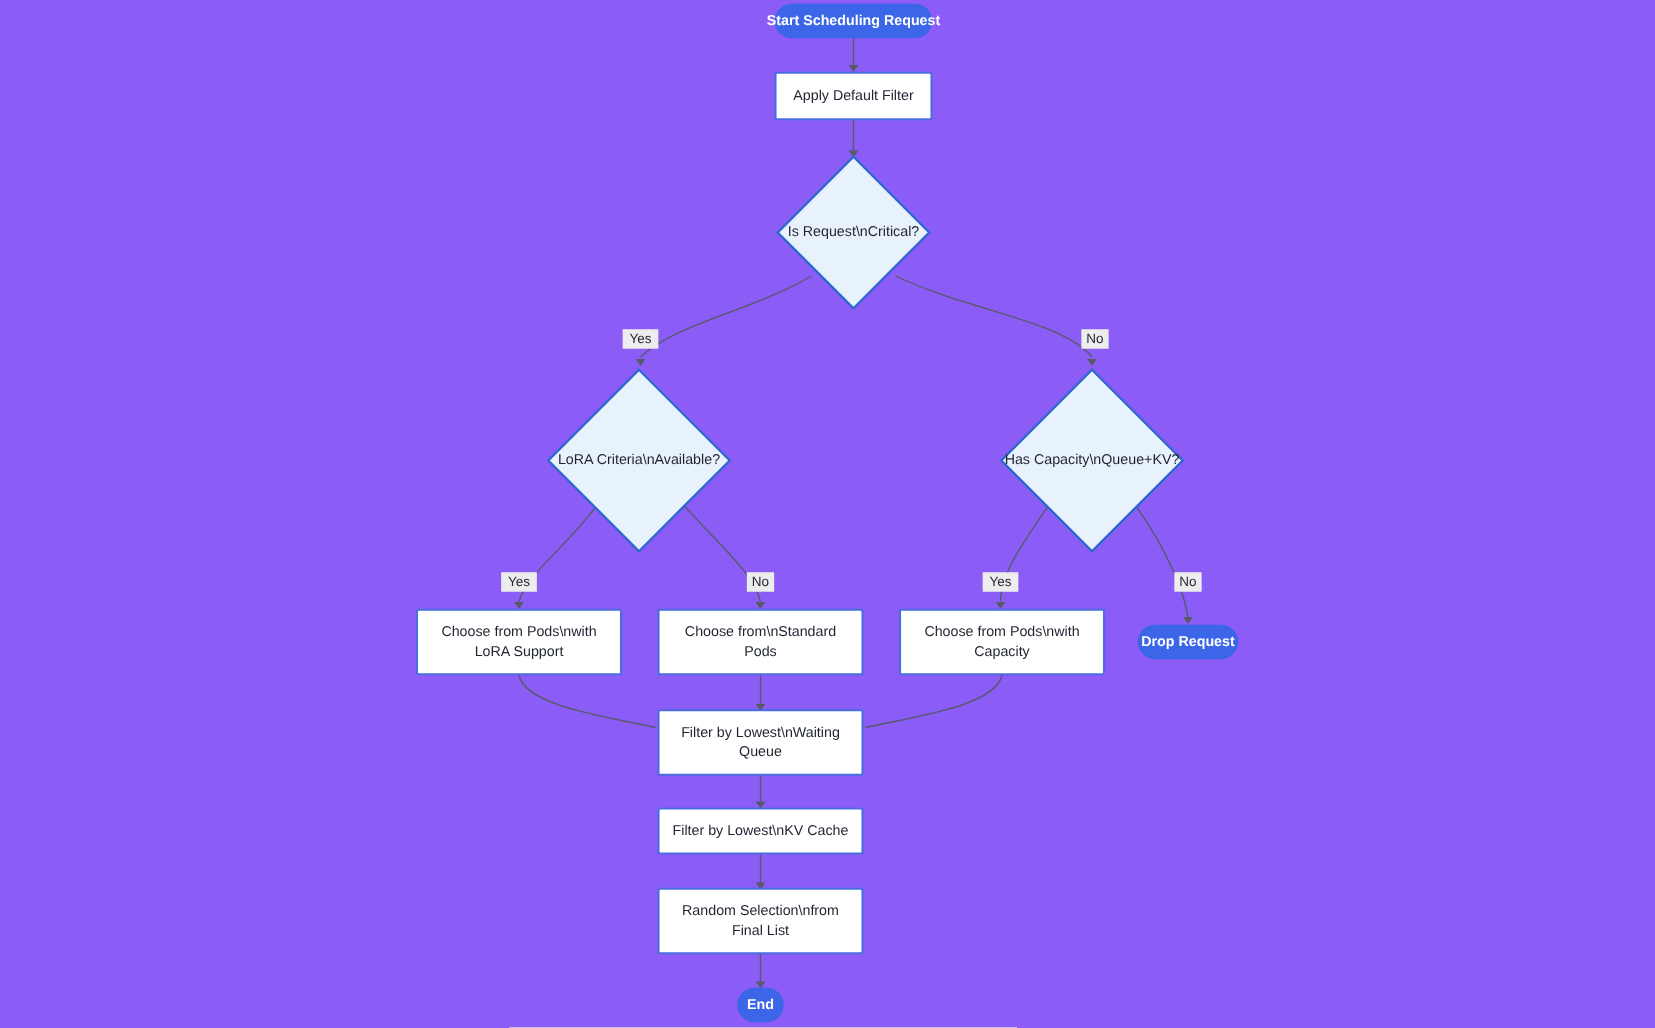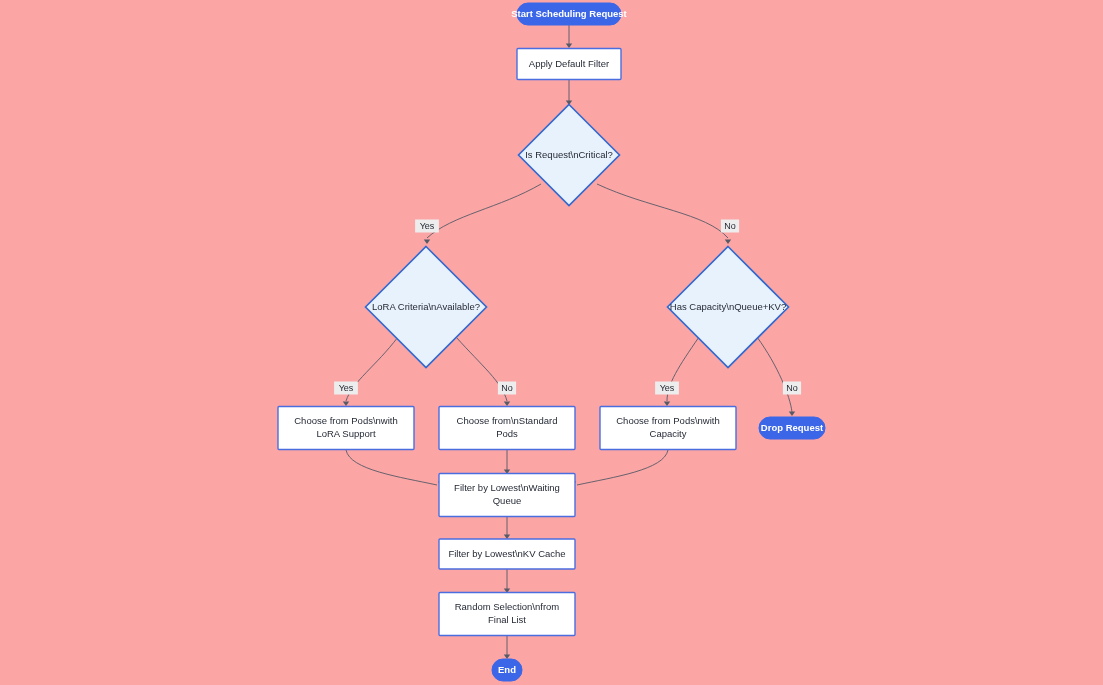--- a/index.html
+++ b/index.html
@@ -10,21 +10,21 @@
   body {
     width: 1103px;
     height: 685px;
     overflow: hidden;
     font-family: "Liberation Sans", sans-serif;
   }
   #flow-root {
     position: relative;
     width: 1103px;
     height: 685px;
-    background: #fca5a5;
+    background: #8b5cf6;
   }
   svg#flowchart {
     display: block;
     width: 1103px;
     height: 685px;
   }
   .node-shape-rect {
     fill: #ffffff;
     stroke: #4a6ee0;
     stroke-width: 1.4px;

